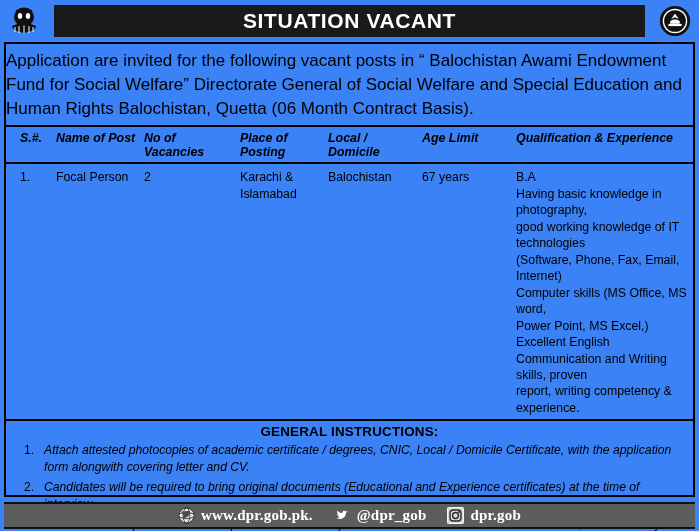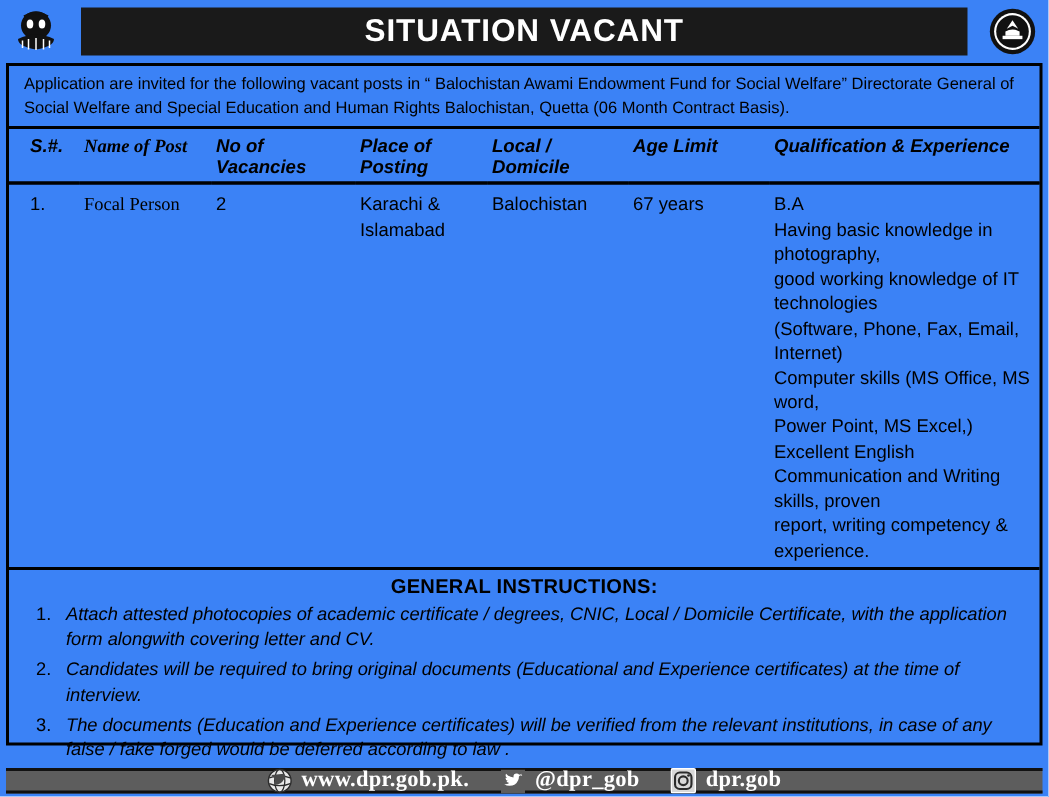--- a/index.html
+++ b/index.html
@@ -57,22 +57,22 @@
 
   
   .frame {
     position: relative;
     margin: 0 4px;
     border: 2px solid #000000;
     box-sizing: border-box;
     height: 455px;
   }
   .intro {
-    padding: 5px 7px 4px 10px;
-    font-size: 11px;
+    padding: 5px 7px 4px 0;
+    font-size: 17px;
     line-height: 1.42;
     border-bottom: 2px solid #000000;
   }
 
   
   .tbl {
     width: 100%;
     border-collapse: collapse;
     table-layout: fixed;
   }
@@ -85,21 +85,21 @@
     padding: 4px 3px 3px 3px;
     border-bottom: 2px solid #000000;
   }
   .tbl td {
     font-size: 12.3px;
     vertical-align: top;
     padding: 5px 3px 3px 3px;
     line-height: 1.34;
   }
   .c-sn    { width: 30px;  padding-left: 14px !important; }
-  .c-post  { width: 82px; font-family: Liberation Serif, serif; }
+  .c-post  { width: 82px; }
   .c-vac   { width: 90px; }
   .c-place { width: 82px; }
   .c-local { width: 88px; }
   .c-age   { width: 88px; }
   .c-qual  { width: auto; }
   .qual-line { display: block; }
   .row-body td { height: 138px; }
 
   .rule {
     border-top: 2px solid #000000;
@@ -133,21 +133,21 @@
     flex: 1 1 auto;
     font-style: italic;
   }
 
   
   .footer {
     position: absolute;
     left: 4px;
     right: 4px;
     bottom: 2px;
-    height: 17px;
+    height: 27px;
     background: #5d5d5d;
     border-top: 2px solid #111;
     border-bottom: 2px solid #111;
     display: flex;
     align-items: center;
     justify-content: center;
     gap: 7px;
     box-sizing: border-box;
   }
   .f-item {

